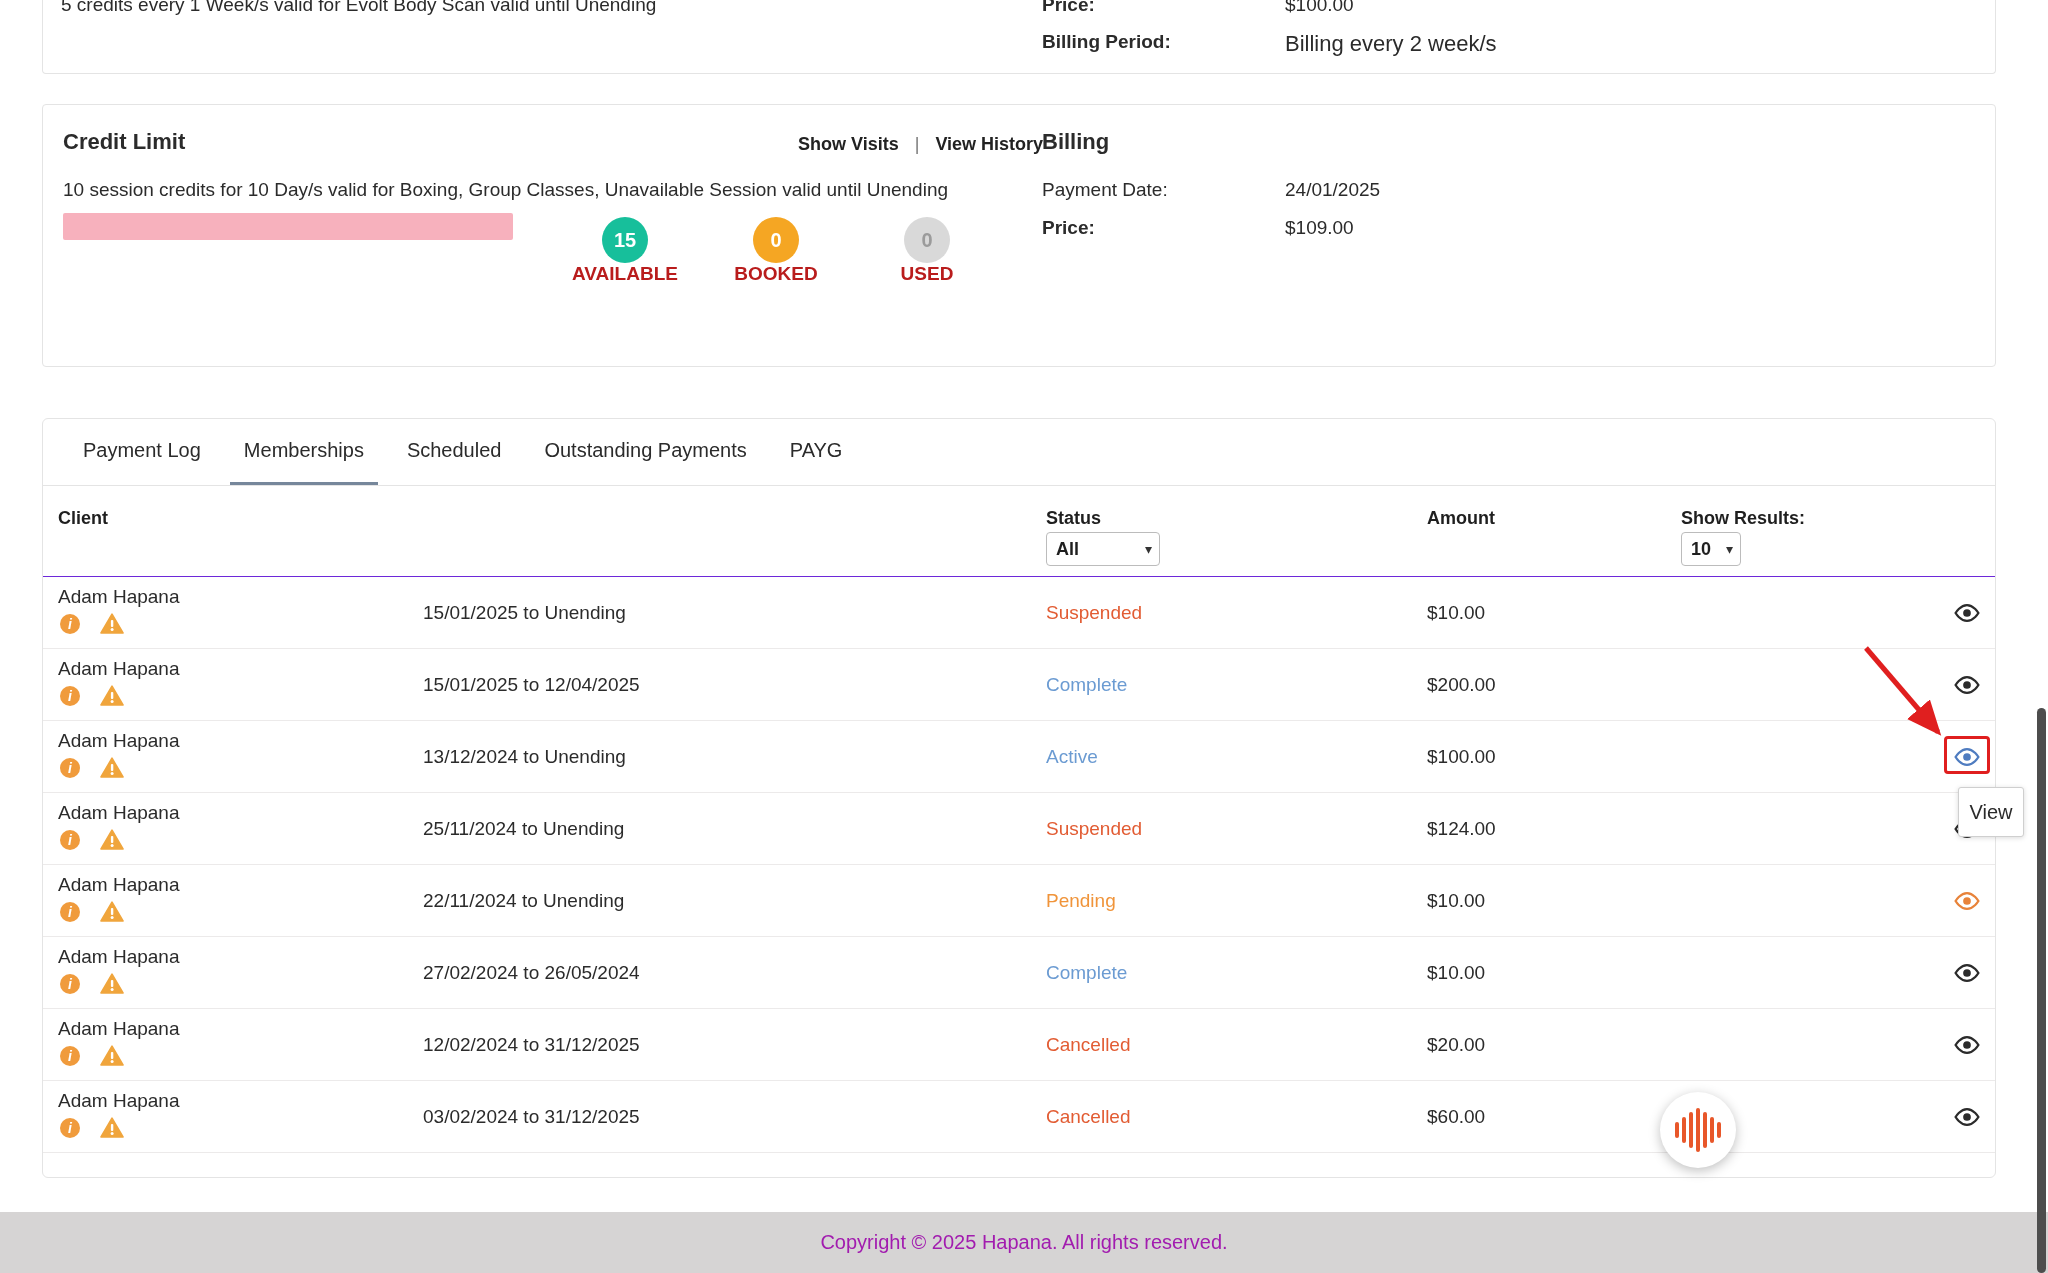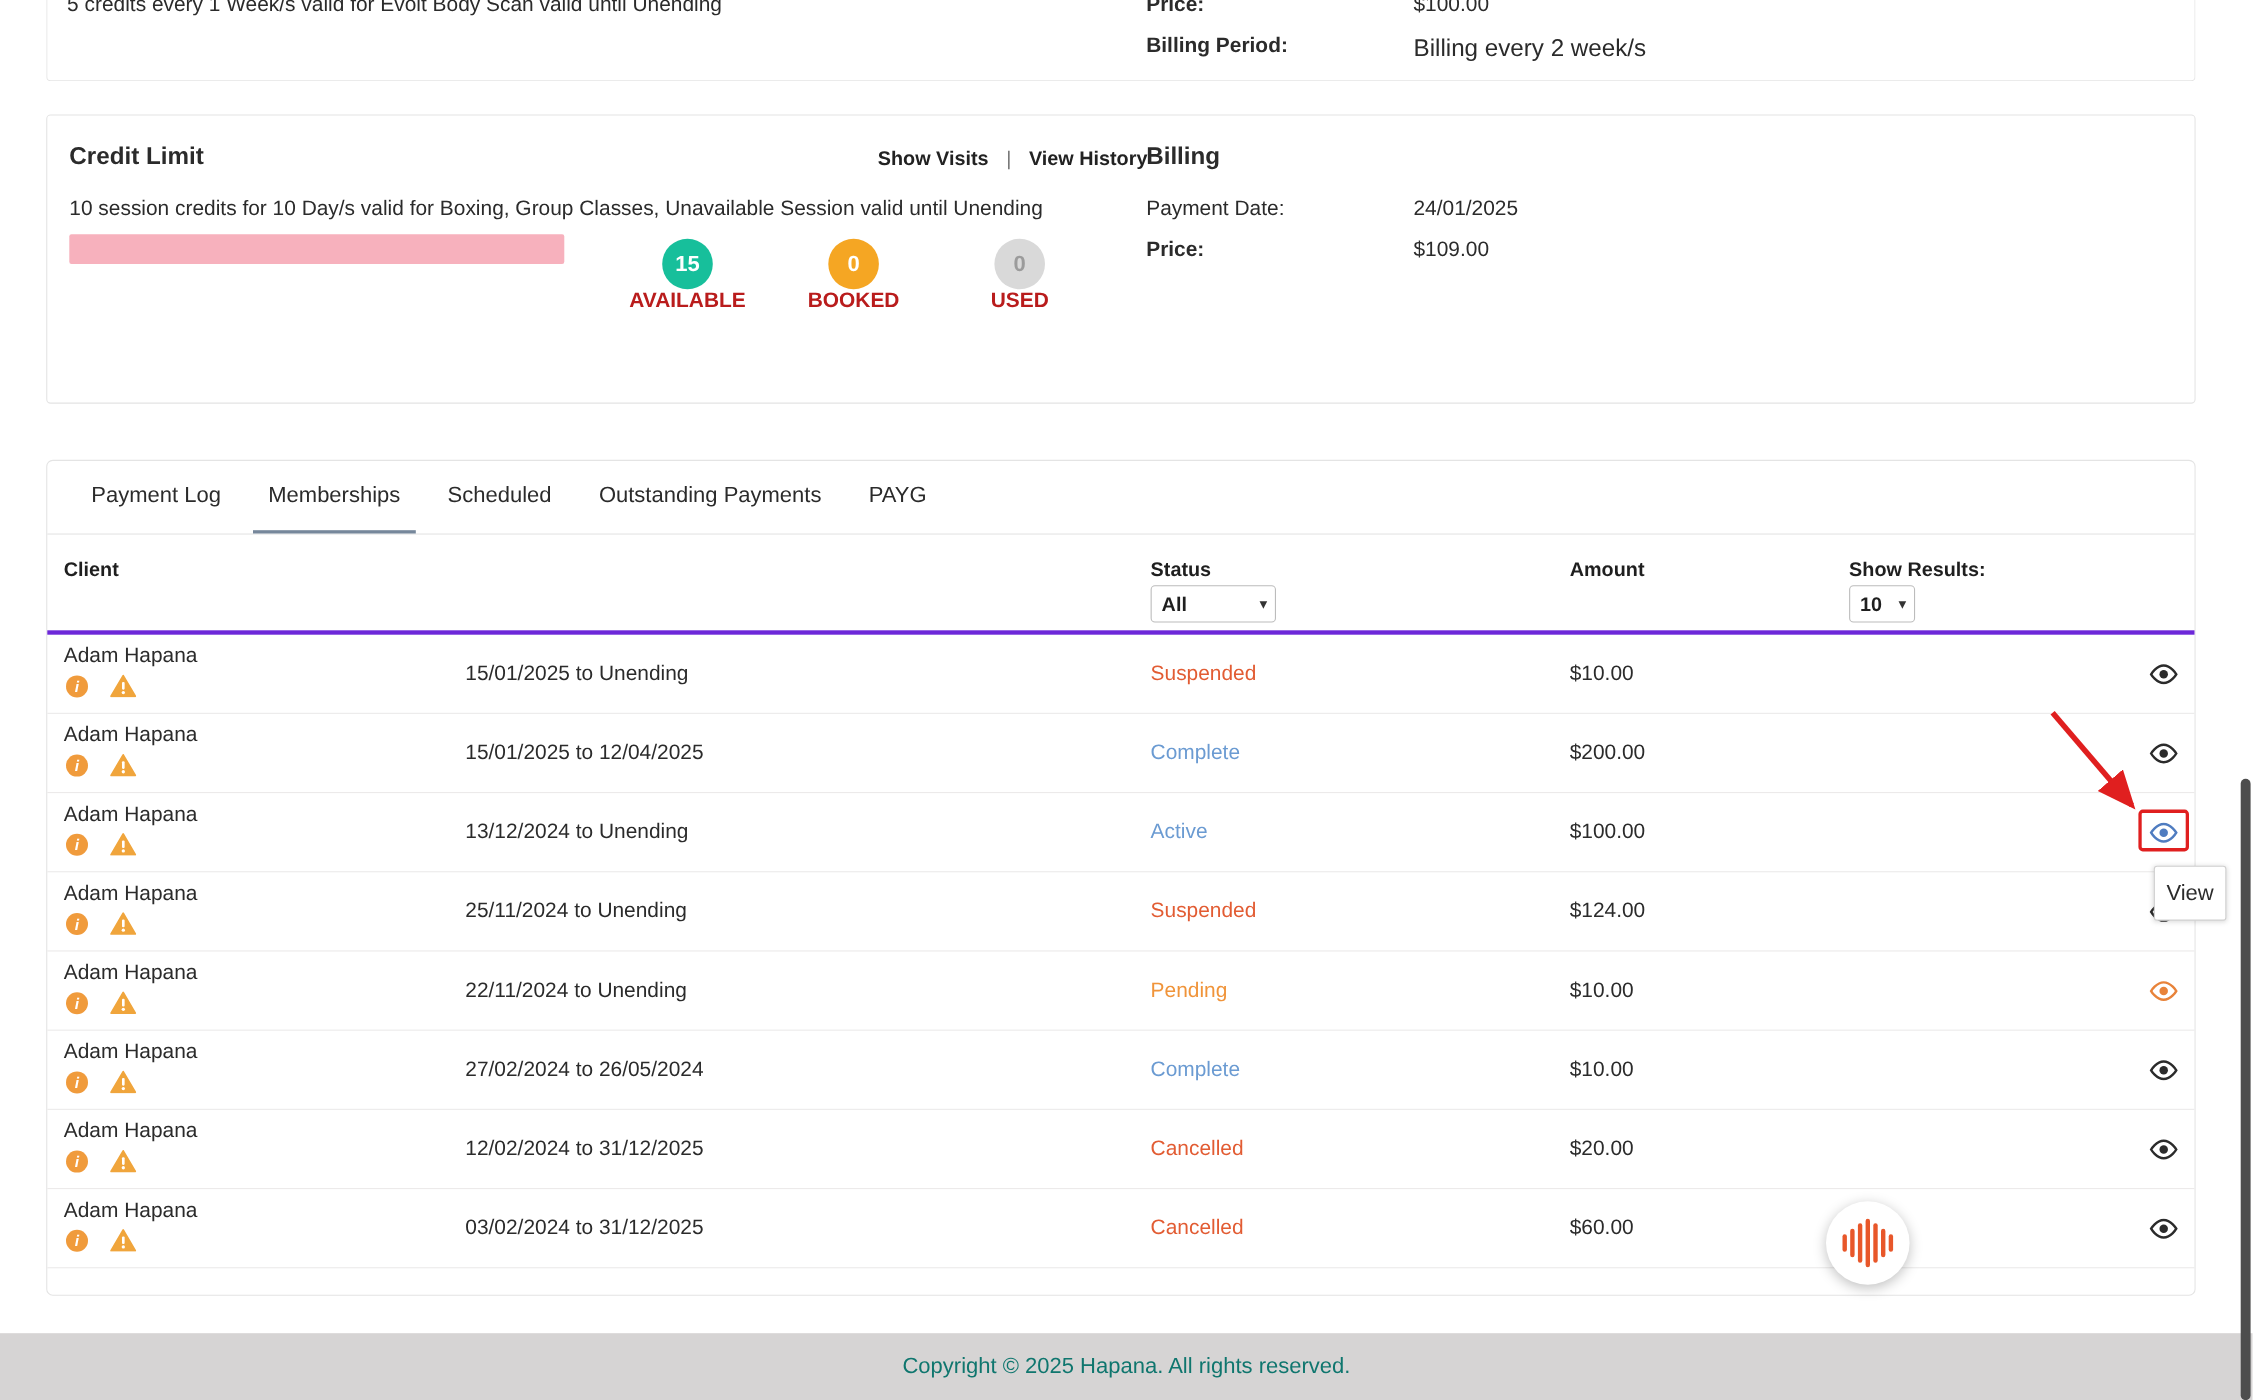--- a/index.html
+++ b/index.html
@@ -52,21 +52,21 @@
   .tabs {
     position:absolute; left:0; top:0; right:0; height:67px;
     display:flex; align-items:stretch; padding-left:26px; gap:15px;
     border-bottom:1px solid #e4e4e4;
   }
   .tab {
     display:flex; align-items:center; padding:0 14px; font-size:20px; color:#2b2b2b;
     border-bottom:3px solid transparent; cursor:pointer;
   }
   .tab.active { border-bottom-color:#76879b; }
-  .table-head { position:absolute; left:0; top:67px; right:0; height:91px; border-bottom:4px solid #6d28d9; }
+  .table-head { position:absolute; left:0; top:67px; right:0; height:91px; border-bottom:1px solid #6d28d9; }
   .th { position:absolute; font-size:18px; font-weight:bold; color:#1f1f1f; }
   .th-client  { left:15px;   top:22px; }
   .th-status  { left:1003px; top:22px; }
   .th-amount  { left:1384px; top:22px; }
   .th-results { left:1638px; top:22px; }
   .select-wrap { position:absolute; }
   .select-wrap::after {
     content:"▾"; position:absolute; right:8px; top:50%; transform:translateY(-50%);
     pointer-events:none; font-size:14px; color:#333;
   }
@@ -111,21 +111,21 @@
   .spinner {
     position:absolute; left:1660px; top:1092px; width:76px; height:76px; z-index:40;
     background:#fff; border-radius:50%; box-shadow:0 3px 12px rgba(0,0,0,0.25);
     display:flex; align-items:center; justify-content:center; gap:3px;
   }
   .spinner .bar { width:4px; border-radius:2px; background:#e8572a; }
 
   
   .footer {
     position:absolute; left:0; top:1212px; width:2048px; height:61px; background:#d6d4d4;
-    display:flex; align-items:center; justify-content:center; font-size:20px; color:#0f766e;
+    display:flex; align-items:center; justify-content:center; font-size:20px; color:#a21caf;
   }
   .scrollbar {
     position:absolute; right:2px; top:708px; width:9px; height:565px;
     background:#4d4d4d; border-radius:5px; z-index:70; cursor:pointer;
   }
 </style>
 </head>
 <body>
 
 <div class="screen">

